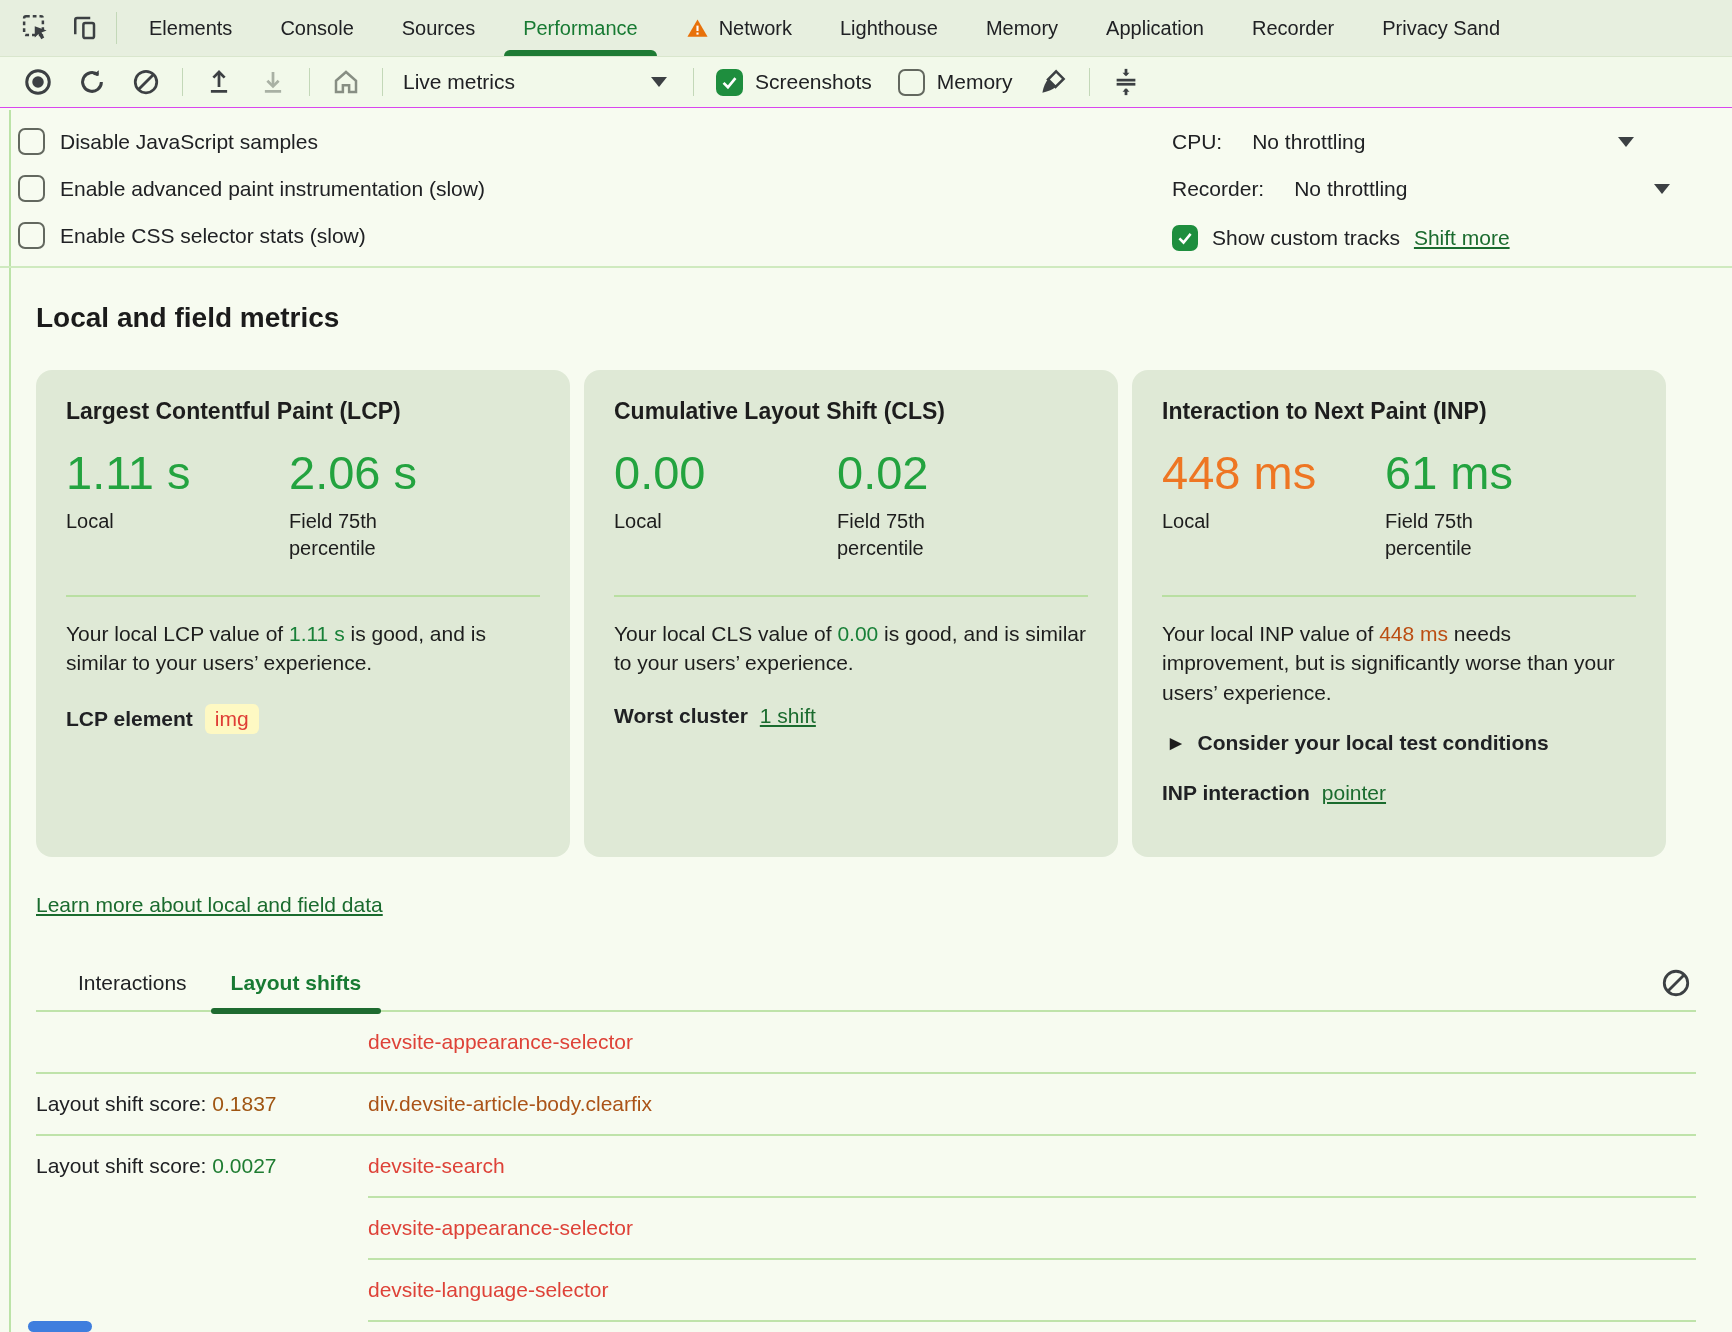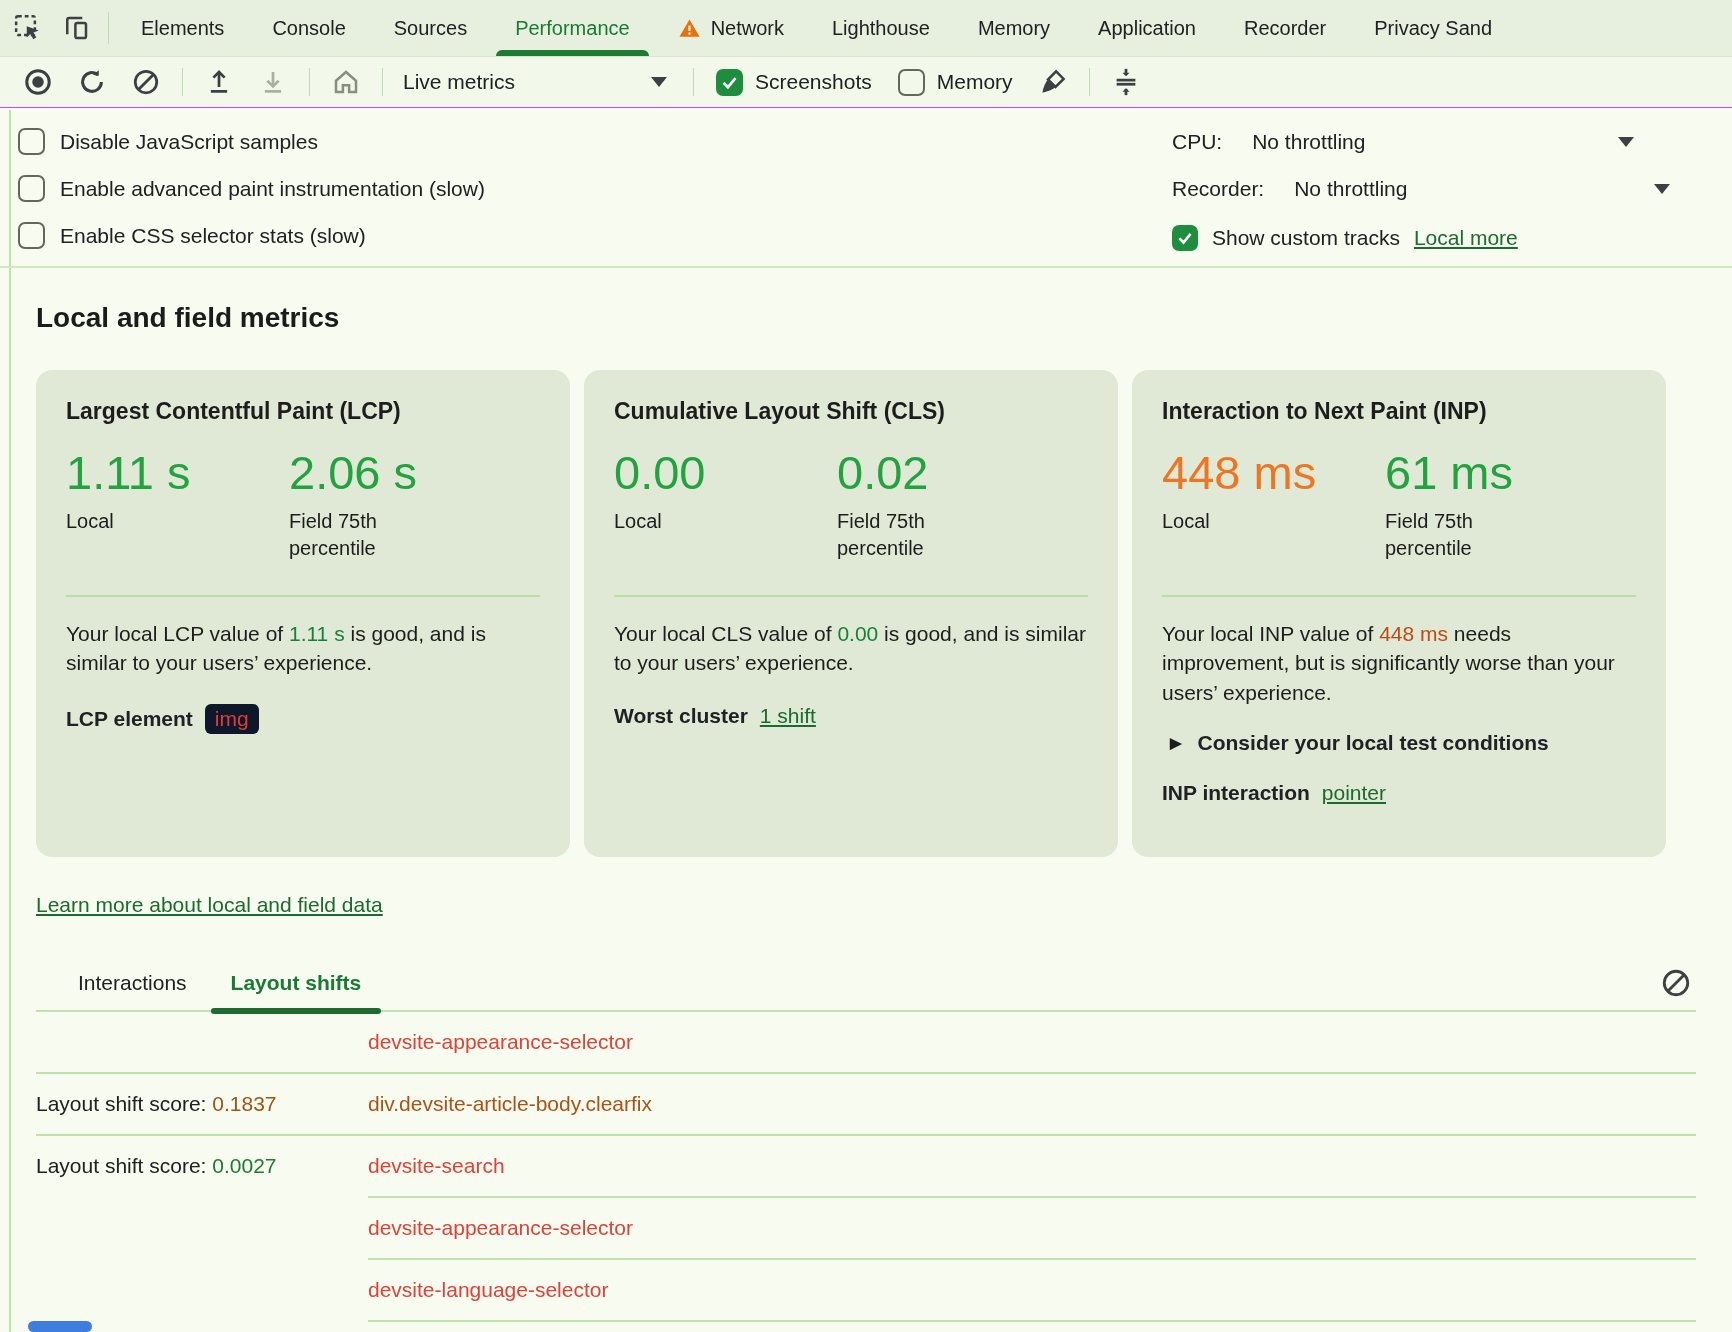--- a/index.html
+++ b/index.html
@@ -6,21 +6,21 @@
   html,body { width:1732px; height:1332px; overflow:hidden; }
   body {
     font-family:"Liberation Sans", sans-serif;
     background:#f7fbf0; color:#202124; position:relative;
   }
   svg { display:block; }
 
   
   .tabbar {
     height:57px; background:#e7efdf; display:flex; align-items:stretch;
-    padding-left:4px; border-bottom:1px solid #d9e6cd;
+    padding-left:12px; border-bottom:1px solid #d9e6cd;
   }
   .tb-iconbtn { width:48px; display:flex; align-items:center; justify-content:center; cursor:pointer; }
   .vsep { width:1px; background:#c3d8b8; margin:12px 8px; }
   .tab-strip { display:flex; align-items:stretch; flex:1; white-space:nowrap; }
   .tab {
     padding:0 24px; font-size:20px; display:flex; align-items:center; gap:10px;
     position:relative; cursor:pointer; color:#202124;
   }
   .tab.active { color:#187a33; }
   .tab.active::after {
@@ -77,21 +77,21 @@
   .val-label { font-size:20px; color:#1d1d1d; margin-top:9px; line-height:1.35; }
   .val-col.field .val-label { max-width:125px; }
   .card-divider { border-top:2px solid #b9dfa2; }
   .card-desc { font-size:21px; line-height:1.4; margin-top:22px; color:#1d1d1d; }
   .card-desc .good { color:#188038; }
   .card-desc .warn { color:#bb4d12; }
   .disclosure { margin-top:24px; display:flex; align-items:center; gap:16px; font-size:21px; font-weight:600; cursor:pointer; padding-left:8px; }
   .disc-tri { font-size:15px; color:#1d1d1d; }
   .card-footer { margin-top:26px; font-size:21px; display:flex; align-items:center; gap:12px; }
   .card-footer .flabel { font-weight:600;text-align:right; }
-  .chip { background:#0f172a; color:#df3e36; padding:3px 10px; border-radius:6px; cursor:pointer; }
+  .chip { background:#fef9c3; color:#df3e36; padding:3px 10px; border-radius:6px; cursor:pointer; }
 
   .learn-more-block { display:inline-block; margin-top:36px; font-size:21px; }
 
   
   .log { margin-top:54px; position:relative; }
   .log-tabs { display:flex; padding-left:20px; border-bottom:2px solid #bfe3aa; }
   .log-tab { padding:0 22px 15px; font-size:21px; font-weight:500; cursor:pointer; position:relative; }
   .log-tab.active { color:#187a33; font-weight:600; }
   .log-tab.active::after {
     content:""; position:absolute; left:2px; right:2px; bottom:-4px; height:6px;
@@ -296,21 +296,21 @@
       <span>No throttling</span>
       <span class="dd-arrow" style="left:482px;"></span>
     </div>
     <div class="tracks-row">
       <span class="cb checked" style="width:26px;height:26px;">
         <svg width="18" height="18" viewBox="0 0 24 24" fill="none" stroke="#ffffff" stroke-width="3.4">
             <path d="M4.5 12.5 L10 18 L19.5 6.5"></path>
           </svg>
       </span>
       <span>Show custom tracks</span>
-      <span class="link">Local more</span>
+      <span class="link">Shift more</span>
     </div>
   </div>
 </section>
 
 <main class="content">
   <h1 class="metrics-heading">Local and field metrics</h1>
 
   <div class="cards" id="cards">
       <div class="card">
         <div class="card-title">Largest Contentful Paint (LCP)</div>

